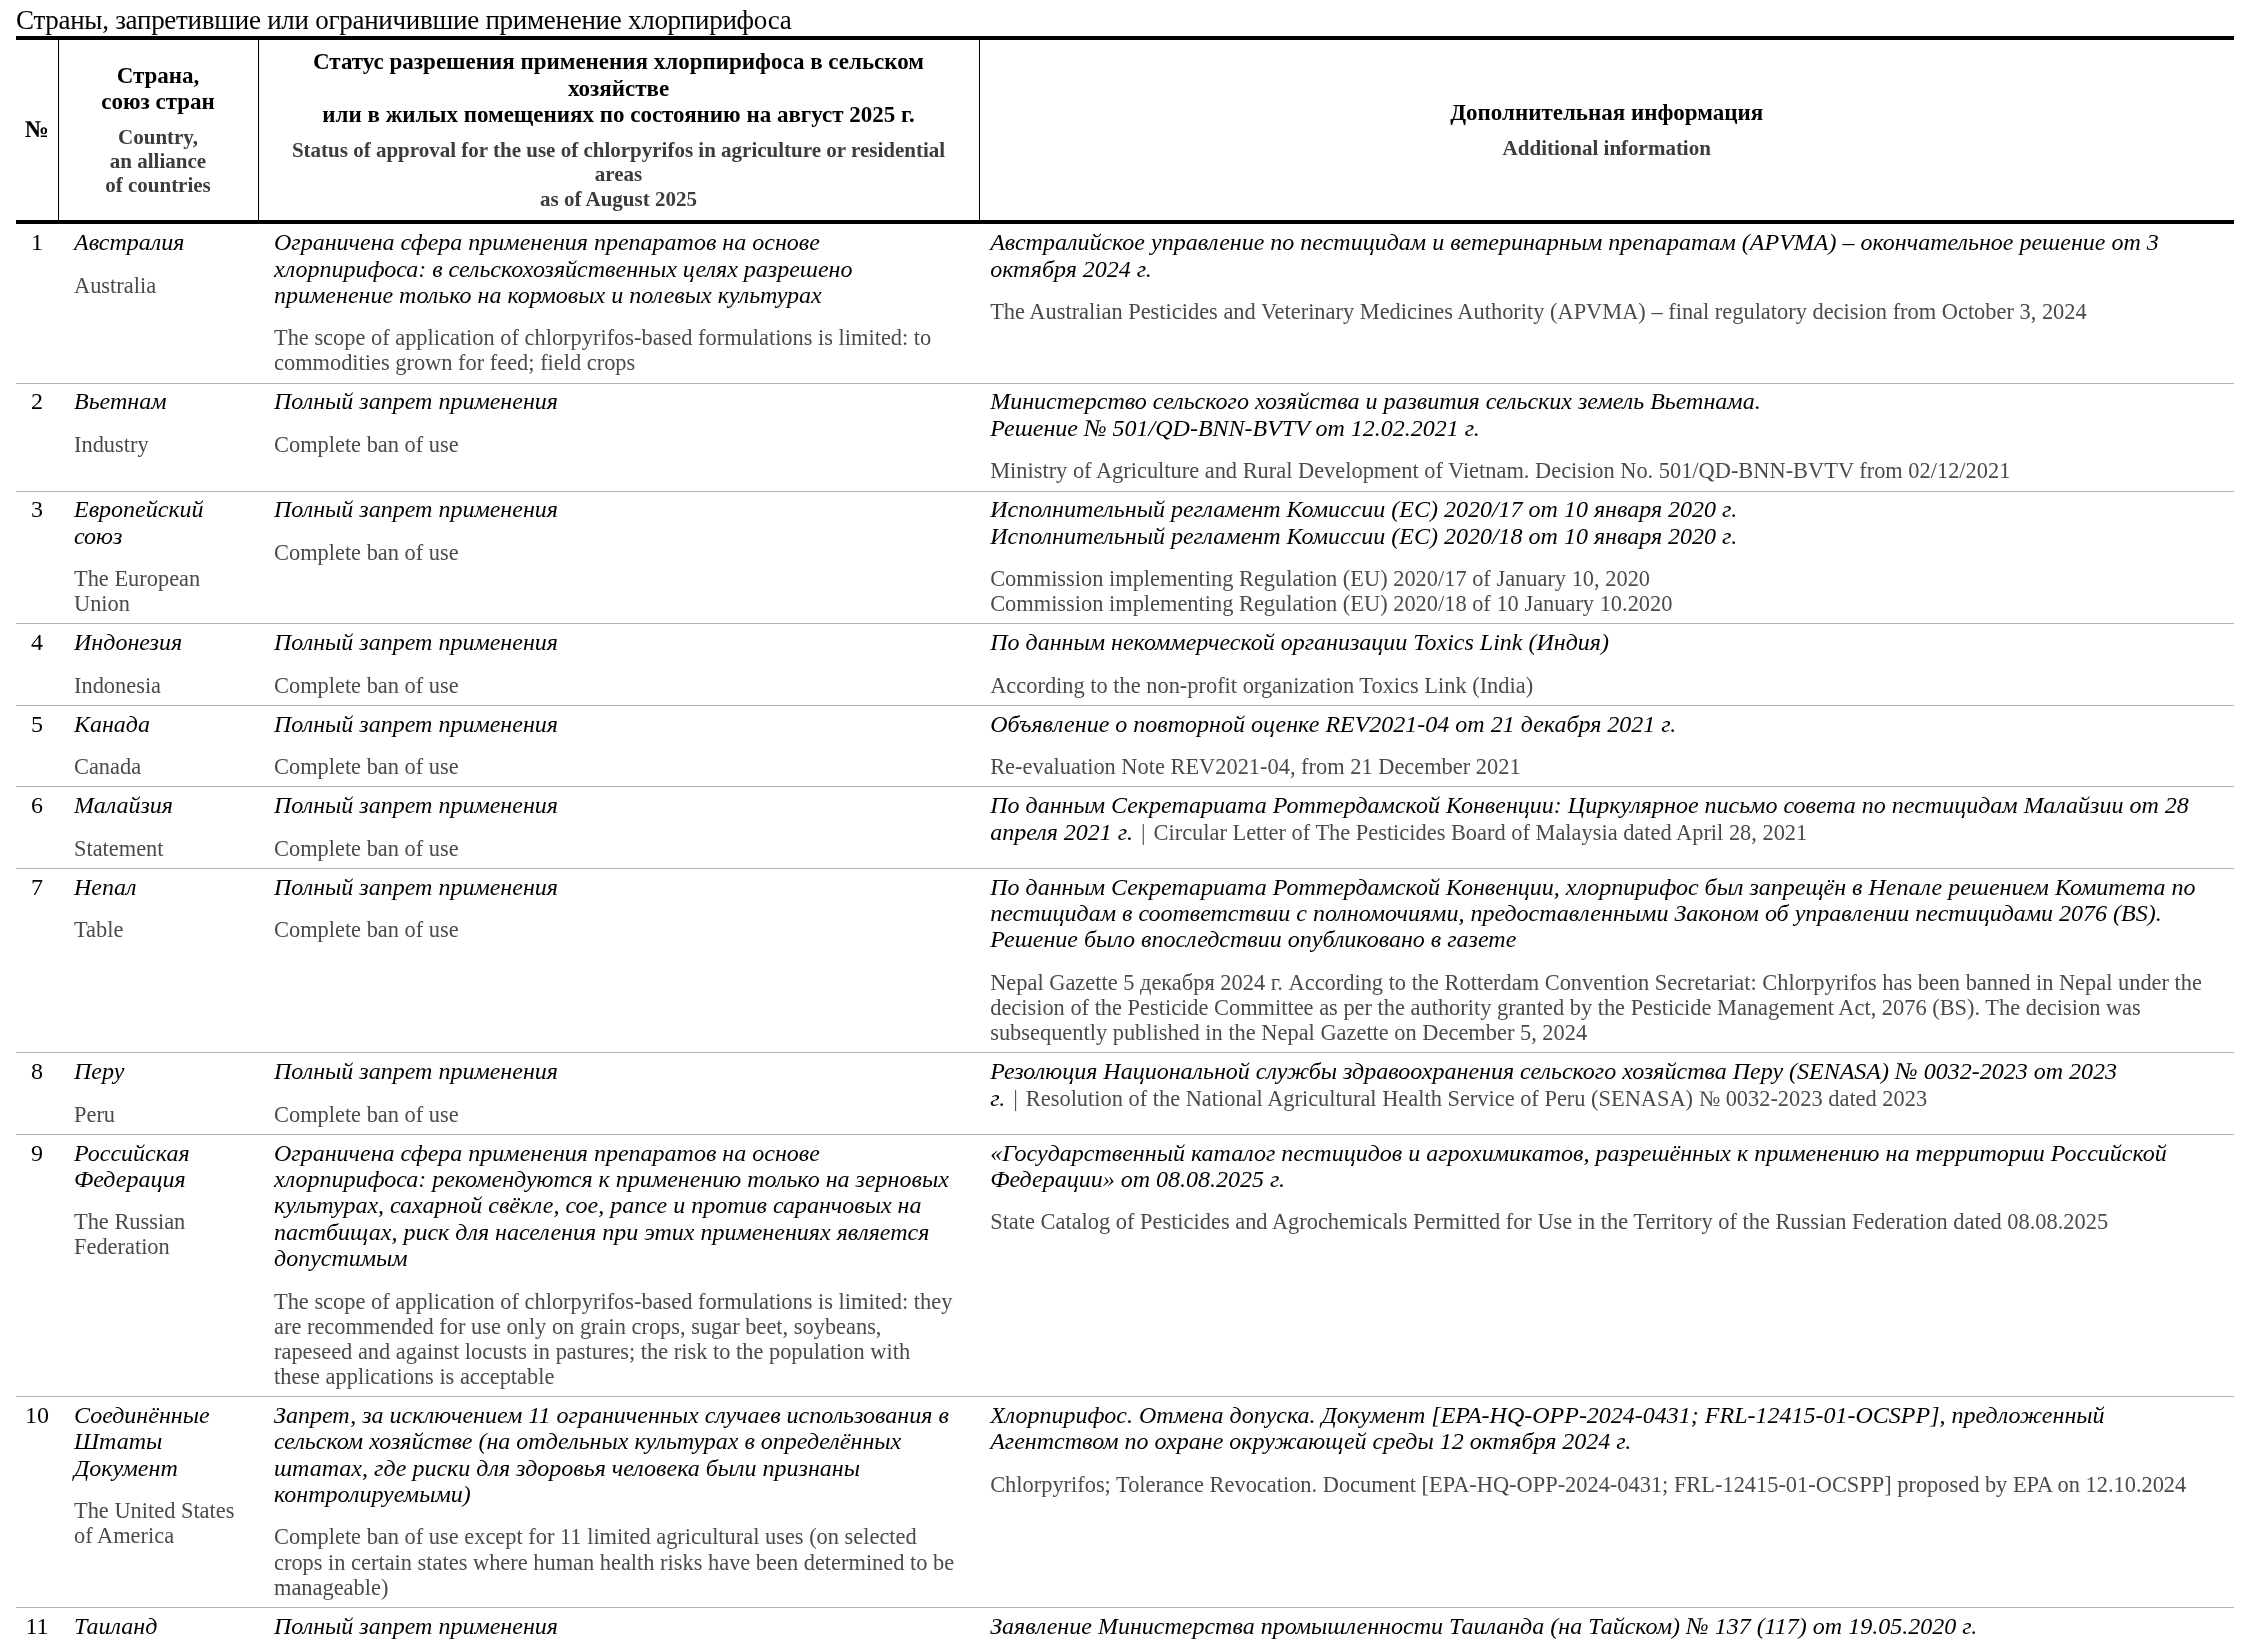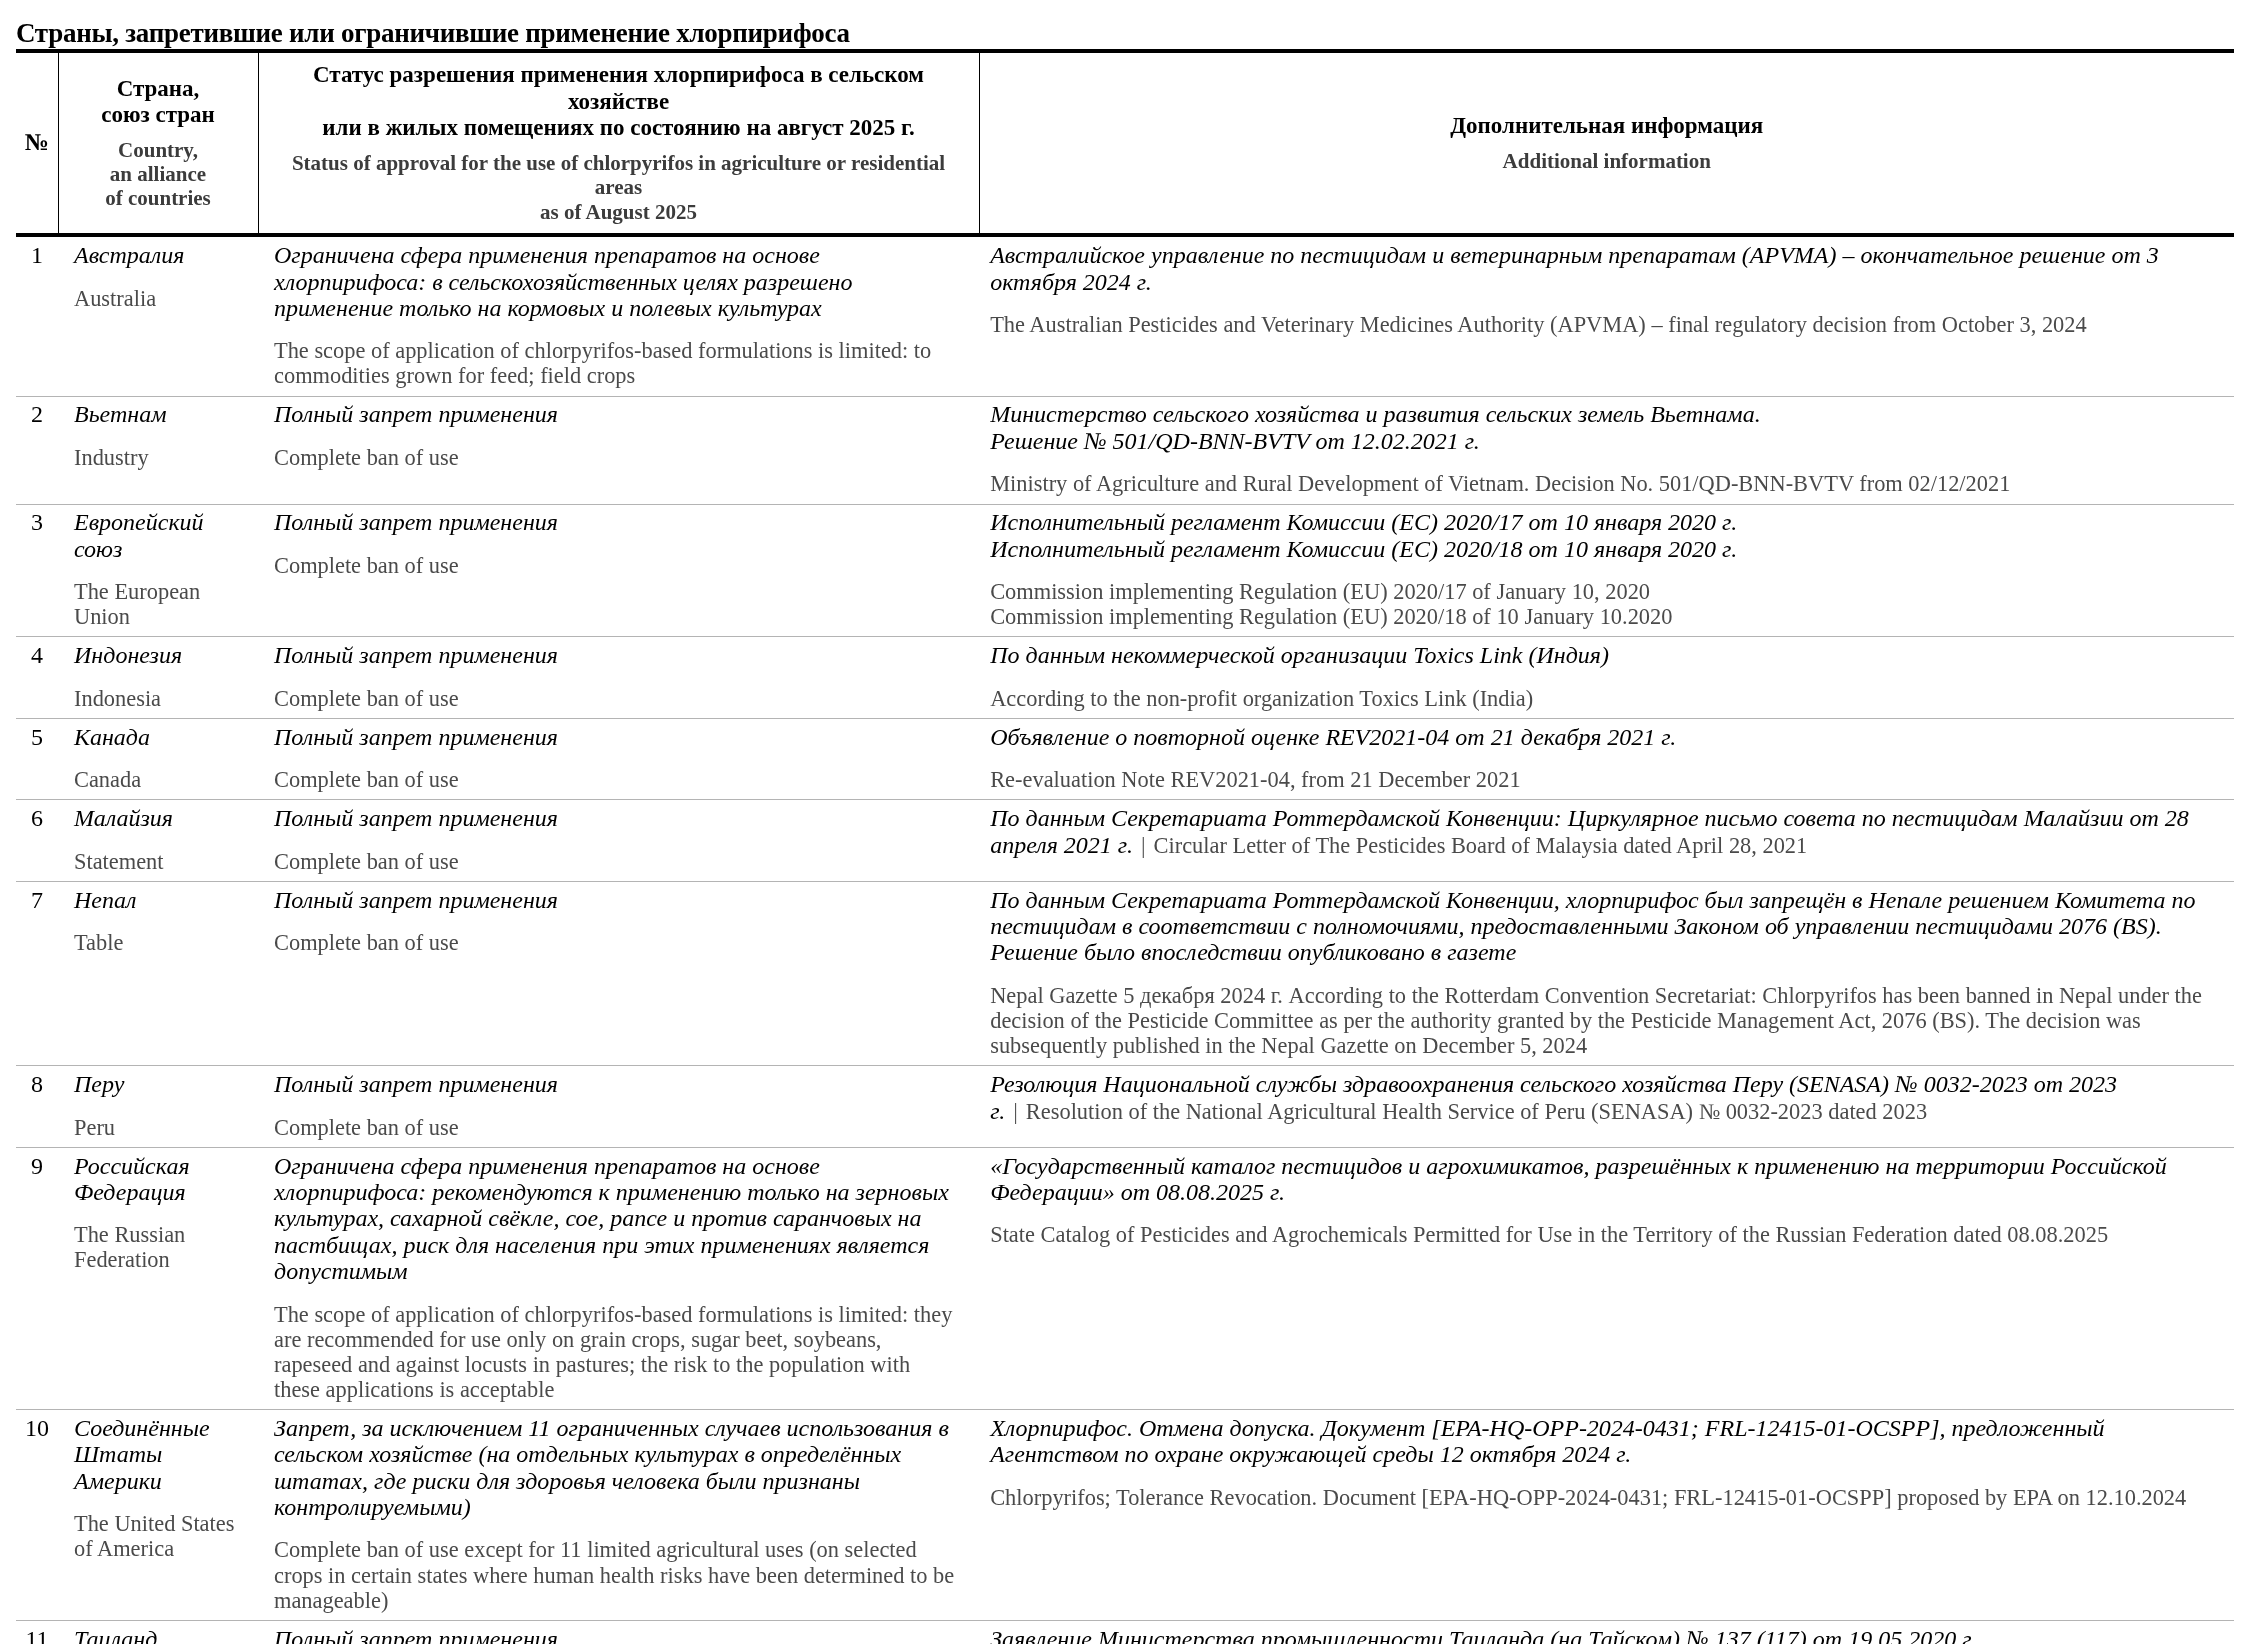--- a/index.html
+++ b/index.html
@@ -15,22 +15,22 @@
   .table-label {
     text-align:right;
     font-size:23px;
     letter-spacing:0.30em;
     color:#111;
     margin:3.2px 1.6px 0 0;
     white-space:nowrap;
   }
   .title-ru {
     font-size:27px;
-    font-weight:bold;
-    margin:13px 0 0 0;
+    font-weight:normal;
+    margin:0 0 0 0;
     color:#000;
     letter-spacing:-0.01em;
   }
   .title-en {
     font-size:24px;
     font-weight:bold;
     margin:9.6px 0 12.8px 0;
     color:#3a3a3a;
     letter-spacing:-0.01em;
   }
@@ -245,21 +245,21 @@
             <div class="en">The scope of application of chlorpyrifos-based formulations is limited: they are recommended for use only on grain crops, sugar beet, soybeans, rapeseed and against locusts in pastures; the risk to the population with these applications is acceptable</div>
           </td>
           <td class="cell-info">
             <div class="ru">«Государственный каталог пестицидов и агрохимикатов, разрешённых к применению на территории Российской Федерации» от 08.08.2025 г.</div>
             <div class="en">State Catalog of Pesticides and Agrochemicals Permitted for Use in the Territory of the Russian Federation dated 08.08.2025</div>
           </td>
         </tr>
         <tr>
           <td class="cell-num">10</td>
           <td class="cell-country">
-            <div class="ru">Соединённые Штаты Америки</div>
+            <div class="ru">Соединённые Штаты Документ</div>
             <div class="en">The United States of America</div>
           </td>
           <td class="cell-status">
             <div class="ru">Запрет, за исключением 11 ограниченных случаев использования в сельском хозяйстве (на отдельных культурах в определённых штатах, где риски для здоровья человека были признаны контролируемыми)</div>
             <div class="en">Complete ban of use except for 11 limited agricultural uses (on selected crops in certain states where human health risks have been determined to be manageable)</div>
           </td>
           <td class="cell-info">
             <div class="ru">Хлорпирифос. Отмена допуска. Документ [EPA-HQ-OPP-2024-0431; FRL-12415-01-OCSPP], предложенный Агентством по охране окружающей среды 12 октября 2024 г.</div>
             <div class="en">Chlorpyrifos; Tolerance Revocation. Document [EPA-HQ-OPP-2024-0431; FRL-12415-01-OCSPP] proposed by EPA on 12.10.2024</div>
           </td>

